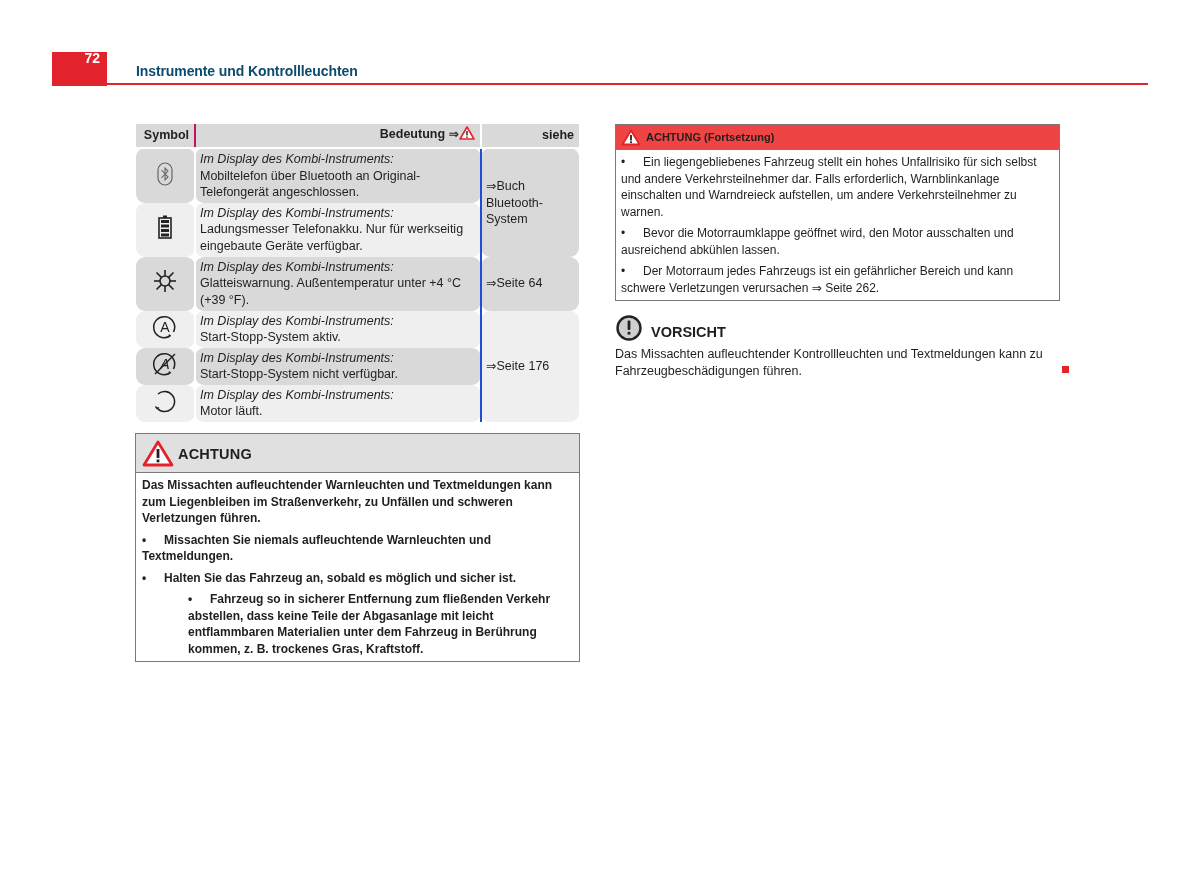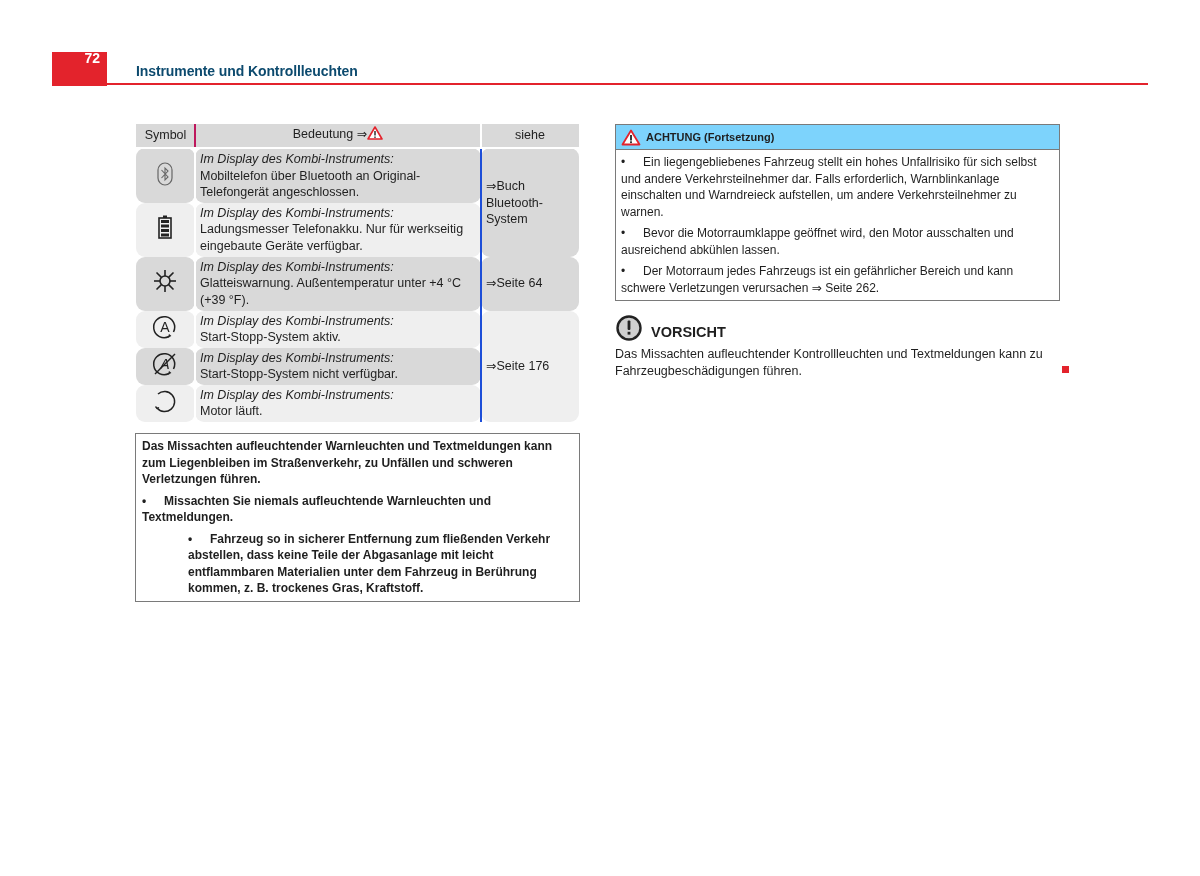--- a/index.html
+++ b/index.html
@@ -8,21 +8,21 @@
 
   
   .page-num-box { position:absolute; left:52px; top:52px; width:55px; height:34px; background:#e3232c; }
   .page-num { position:absolute; left:52px; top:50px; width:48px; text-align:right; color:#fff;
               font-weight:bold; font-size:14px; }
   .chapter-title { position:absolute; left:136px; top:63px; font-weight:bold; font-size:14px; color:#0c4a6e; letter-spacing:-0.1px; }
   .red-rule { position:absolute; left:52px; top:83px; width:1096px; height:2px; background:#e3232c; }
 
   
   .sym-table { position:absolute; left:136px; top:124px; width:443px; border-collapse:collapse; font-size:12.5px; line-height:16.5px; }
-  .sym-table th { background:#d9d9d9; text-align:center; font-weight:normal; padding:2px 5px; height:19px; border-bottom:2px solid #fff; }
+  .sym-table th { background:#d9d9d9; text-align:right; font-weight:bold; padding:2px 5px; height:19px; border-bottom:2px solid #fff; }
   .sym-table th.sym { width:47px; padding-left:6px; }
   .sym-table th.see { width:88px; padding-left:4px; border-left:2px solid #fff; }
   .sym-table th.mean { border-left:2px solid #be185d; }
   .sym-table td { vertical-align:middle; padding:2px 4px;border-radius:9px; }
   .sym-table td.icon-cell { text-align:center; width:47px; padding:0; }
   .sym-table td.desc { border-left:2px solid #fff; }
   .sym-table td.see-cell { border-left:2px solid #1d4ed8;margin-left:46px; }
   .dark td { background:#d9d9d9; }
   .light td { background:#efefef; }
   .see-dark { background:#d9d9d9 !important; }
@@ -35,21 +35,21 @@
   .warn-head { background:#e0e0e0; height:38px; border-bottom:1.5px solid #7a7a7a; position:relative; }
   .warn-head-icon { position:absolute; left:6px; top:6px; }
   .warn-head-label { position:absolute; left:42px; top:12px; font-weight:bold; font-size:14.5px; letter-spacing:0.2px; }
   .warn-body { padding:4px 6px 4px 6px; font-size:12px; font-weight:bold; line-height:16.5px; }
   .warn-body p { margin:0 0 5px 0; }
   .warn-body p:last-child { margin-bottom:0;margin-left:46px; }
   .bullet { display:inline-block; width:22px; }
 
   
   .warn2-box { position:absolute; left:615px; top:124px; width:443px; border:1.5px solid #7a7a7a; }
-  .warn2-head { background:#7dd3fc; height:24px; border-bottom:1.5px solid #7a7a7a; position:relative; }
+  .warn2-head { background:#ef4444; height:24px; border-bottom:1.5px solid #7a7a7a; position:relative; }
   .warn2-head-icon { position:absolute; left:5px; top:4px; }
   .warn2-head-label { position:absolute; left:30px; top:6px; font-weight:bold; font-size:11px; }
   .warn2-body { padding:4px 5px 4px 5px; font-size:12px; font-weight:normal; line-height:16.5px; }
   .warn2-body p { margin:0 0 5px 0; }
   .warn2-body p:last-child { margin-bottom:0; }
 
   
   .caution-icon { position:absolute; left:616px; top:315px; }
   .caution-label { position:absolute; left:651px; top:324px; font-weight:bold; font-size:14.5px; }
   .caution-text { position:absolute; left:615px; top:346px; width:445px; font-size:12.5px; line-height:16.5px; }
@@ -146,23 +146,32 @@
               <path d="M6 6 A10 10 0 1 1 5 20" fill="none" stroke="#222" stroke-width="1.5"></path>
               <path d="M3.5 18.5 L5 20.5 L7 19.5" fill="none" stroke="#222" stroke-width="1.3"></path>
             </svg></span>
       </td>
       <td class="desc"><span class="ital">Im Display des Kombi-Instruments:</span><span>Motor läuft.</span></td>
     </tr>
   </tbody>
 </table>
 
 <div class="warn-box">
+  <div class="warn-head">
+    <span class="warn-head-icon"><svg width="32" height="27" viewBox="0 0 32 27">
+          <path d="M16 2 L30 25 L2 25 Z" fill="#fff" stroke="#e3232c" stroke-width="2.8" stroke-linejoin="round"></path>
+          <rect x="14.6" y="9" width="2.8" height="9" fill="#222"></rect>
+          <rect x="14.6" y="19.5" width="2.8" height="2.8" fill="#222"></rect>
+        </svg></span>
+    <span class="warn-head-label">ACHTUNG</span>
+  </div>
   <div class="warn-body">
     <p>Das Missachten aufleuchtender Warnleuchten und Textmeldungen kann zum Liegenbleiben im Straßenverkehr, zu Unfällen und schweren Verletzungen führen.</p>
     <p><span class="bullet">•</span><span>Missachten Sie niemals aufleuchtende Warnleuchten und Textmeldungen.</span></p>
+    <p><span class="bullet">•</span><span>Halten Sie das Fahrzeug an, sobald es möglich und sicher ist.</span></p>
     <p><span class="bullet">•</span><span>Fahrzeug so in sicherer Entfernung zum fließenden Verkehr abstellen, dass keine Teile der Abgasanlage mit leicht entflammbaren Materialien unter dem Fahrzeug in Berührung kommen, z. B. trockenes Gras, Kraftstoff.</span></p>
   </div>
 </div>
 
 <div class="warn2-box">
   <div class="warn2-head">
     <span class="warn2-head-icon"><svg width="20" height="17" viewBox="0 0 20 17">
           <path d="M10 1.5 L18.5 15.5 L1.5 15.5 Z" fill="#fff" stroke="#e3232c" stroke-width="1.8" stroke-linejoin="round"></path>
           <rect x="9.1" y="6" width="1.8" height="5.5" fill="#222"></rect>
           <rect x="9.1" y="12.3" width="1.8" height="1.8" fill="#222"></rect>

